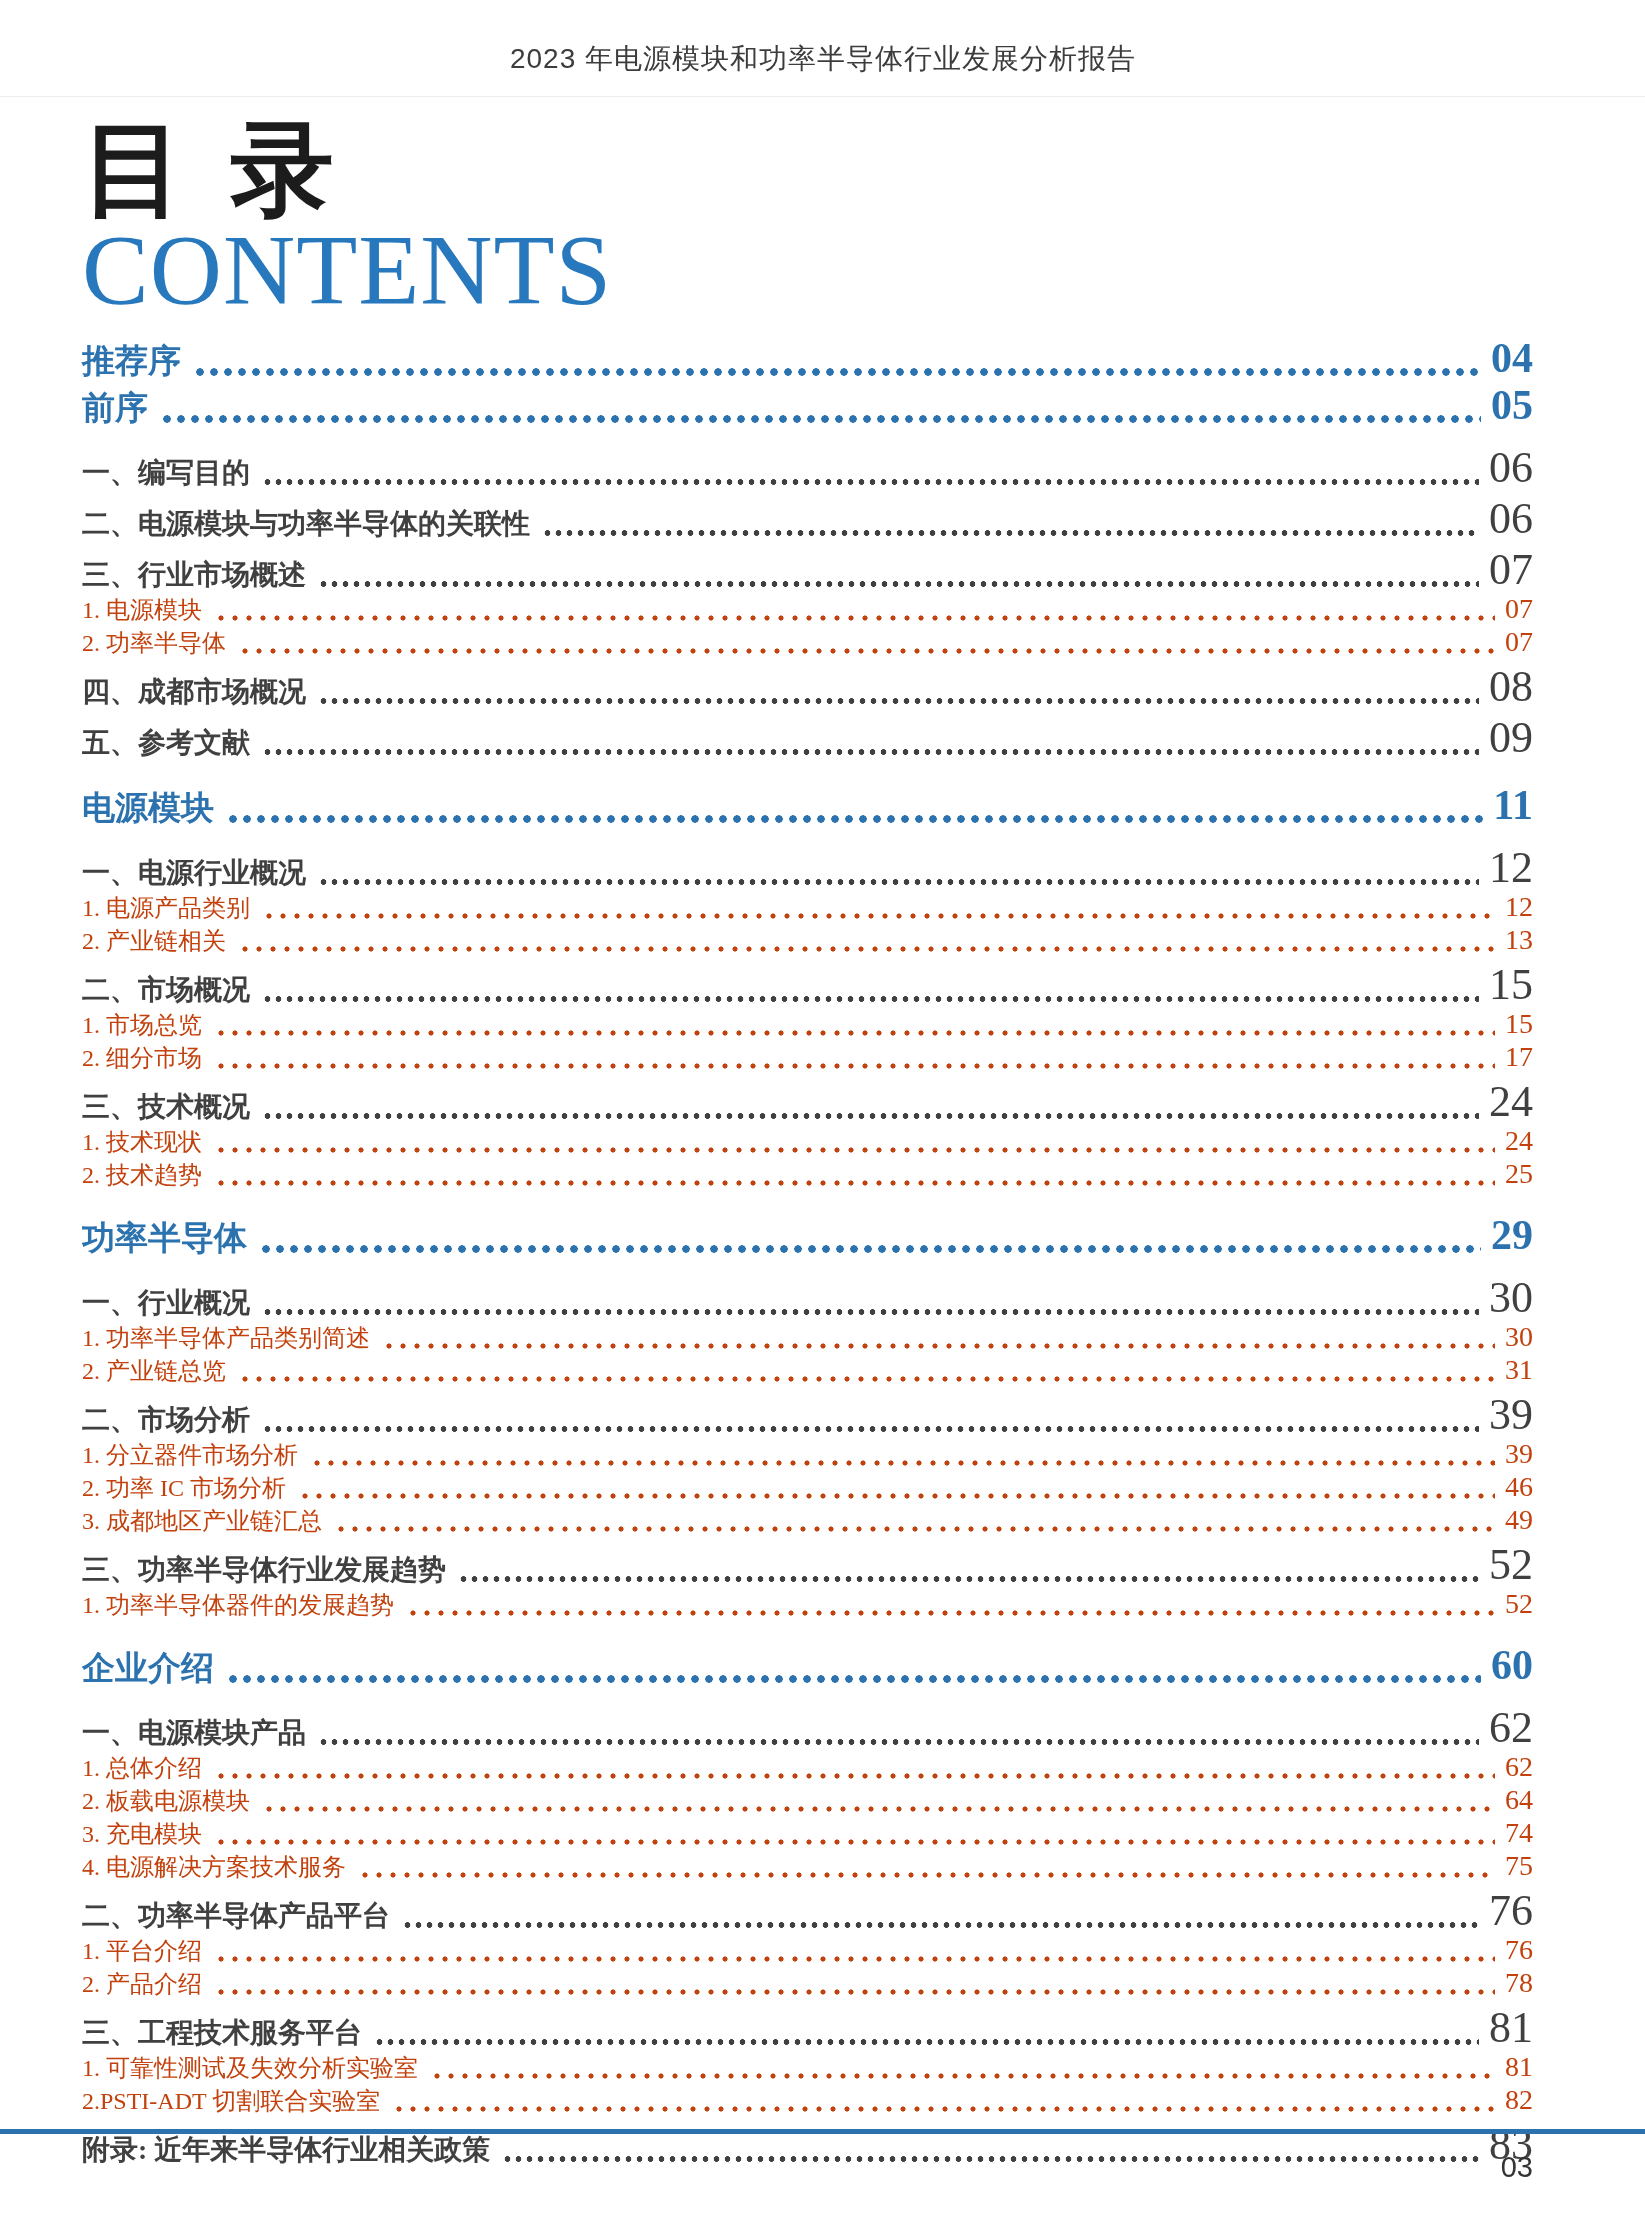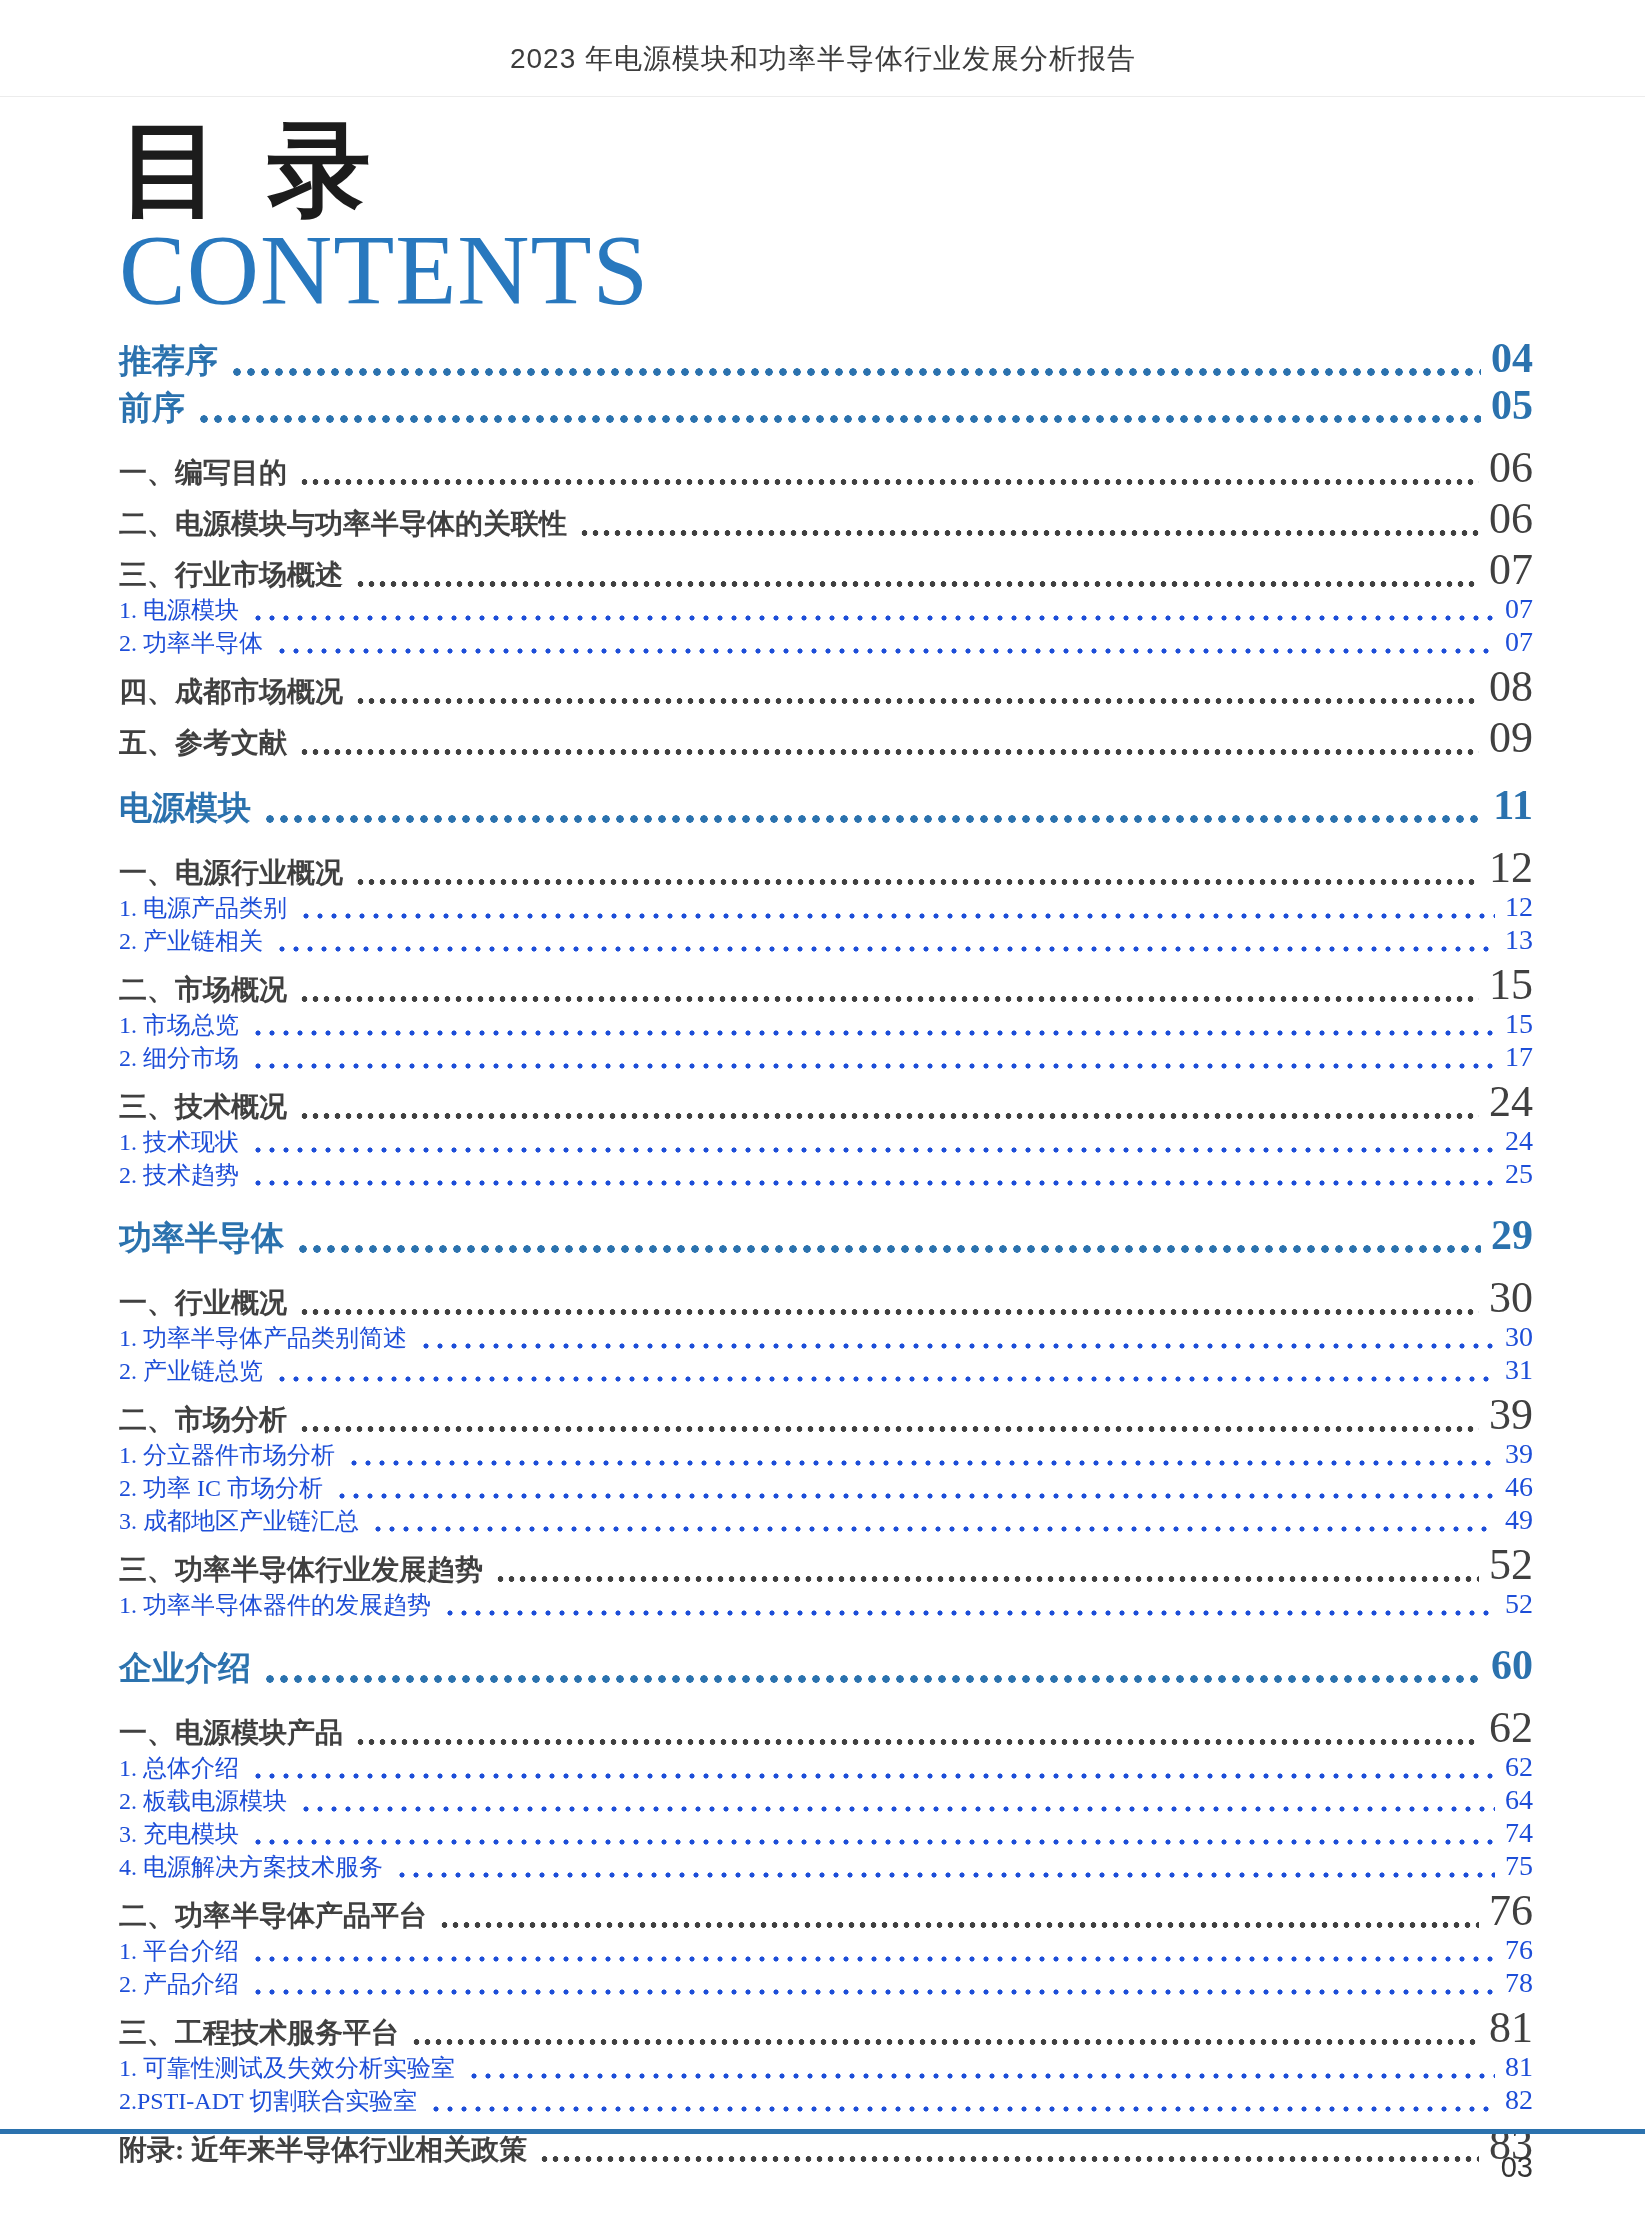--- a/index.html
+++ b/index.html
@@ -18,21 +18,21 @@
     box-sizing: border-box;
     padding-top: 40px;
     text-align: center;
     border-bottom: 1px solid #ececec;
     font-family: "Liberation Sans", sans-serif;
     font-size: 28px;
     letter-spacing: 1px;
     color: #3c3c3c;
   }
   
-  .content { padding: 0 113px 0 119px; }
+  .content { padding: 0 113px 0 82px; }
 
   .title-zh {
     margin-top: 22px;
     font-size: 103px;
     line-height: 1.0;
     font-weight: bold;
     letter-spacing: 10px;
     color: #1c1c1c;
     white-space: pre;
   }
@@ -87,21 +87,21 @@
   .lvl-section .toc-page { font-size: 44px; font-weight: normal; }
   .lvl-section .toc-dots {
     height: 8px;
     background-image: radial-gradient(circle, currentColor 2.6px, transparent 3.1px);
     background-size: 11px 8px;
     margin-bottom: 5px;
   }
 
   
   .lvl-sub {
-    color: #1d4ed8;
+    color: #c2410c;
     font-weight: normal;
     font-size: 24px;
     line-height: 31px;
     margin-top: 0;
   }
   .lvl-sub .toc-page { font-size: 28px; }
   .lvl-sub .toc-dots {
     height: 8px;
     background-image: radial-gradient(circle, currentColor 2.3px, transparent 2.8px);
     background-size: 14px 8px;

